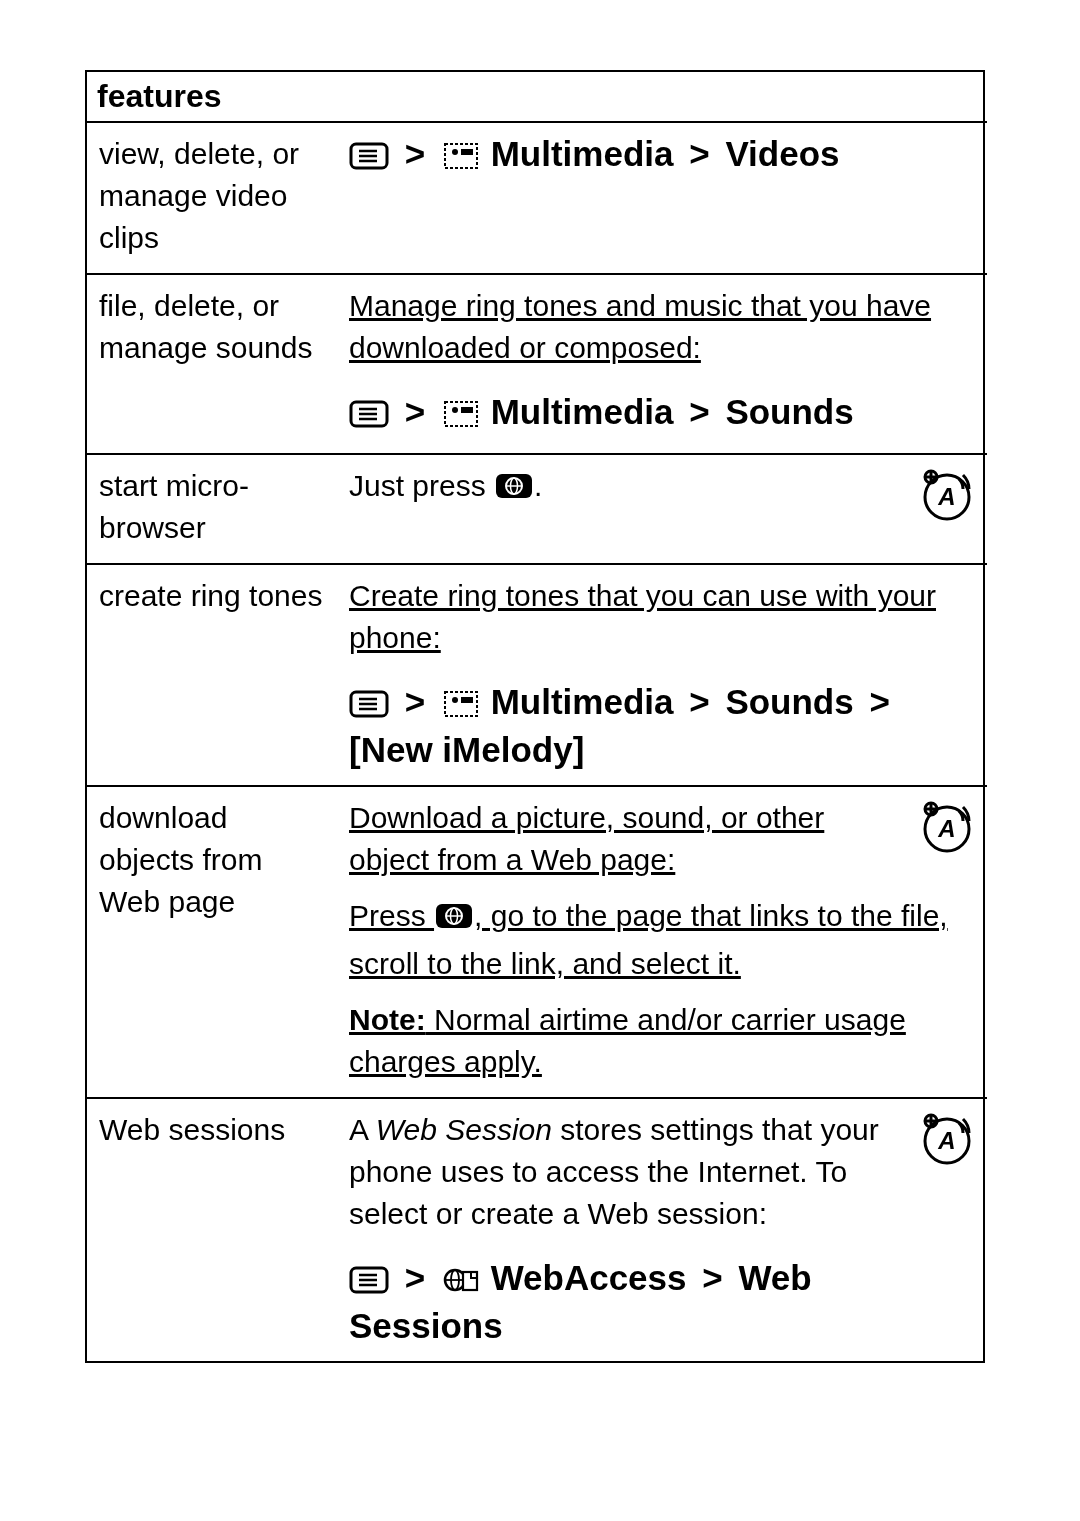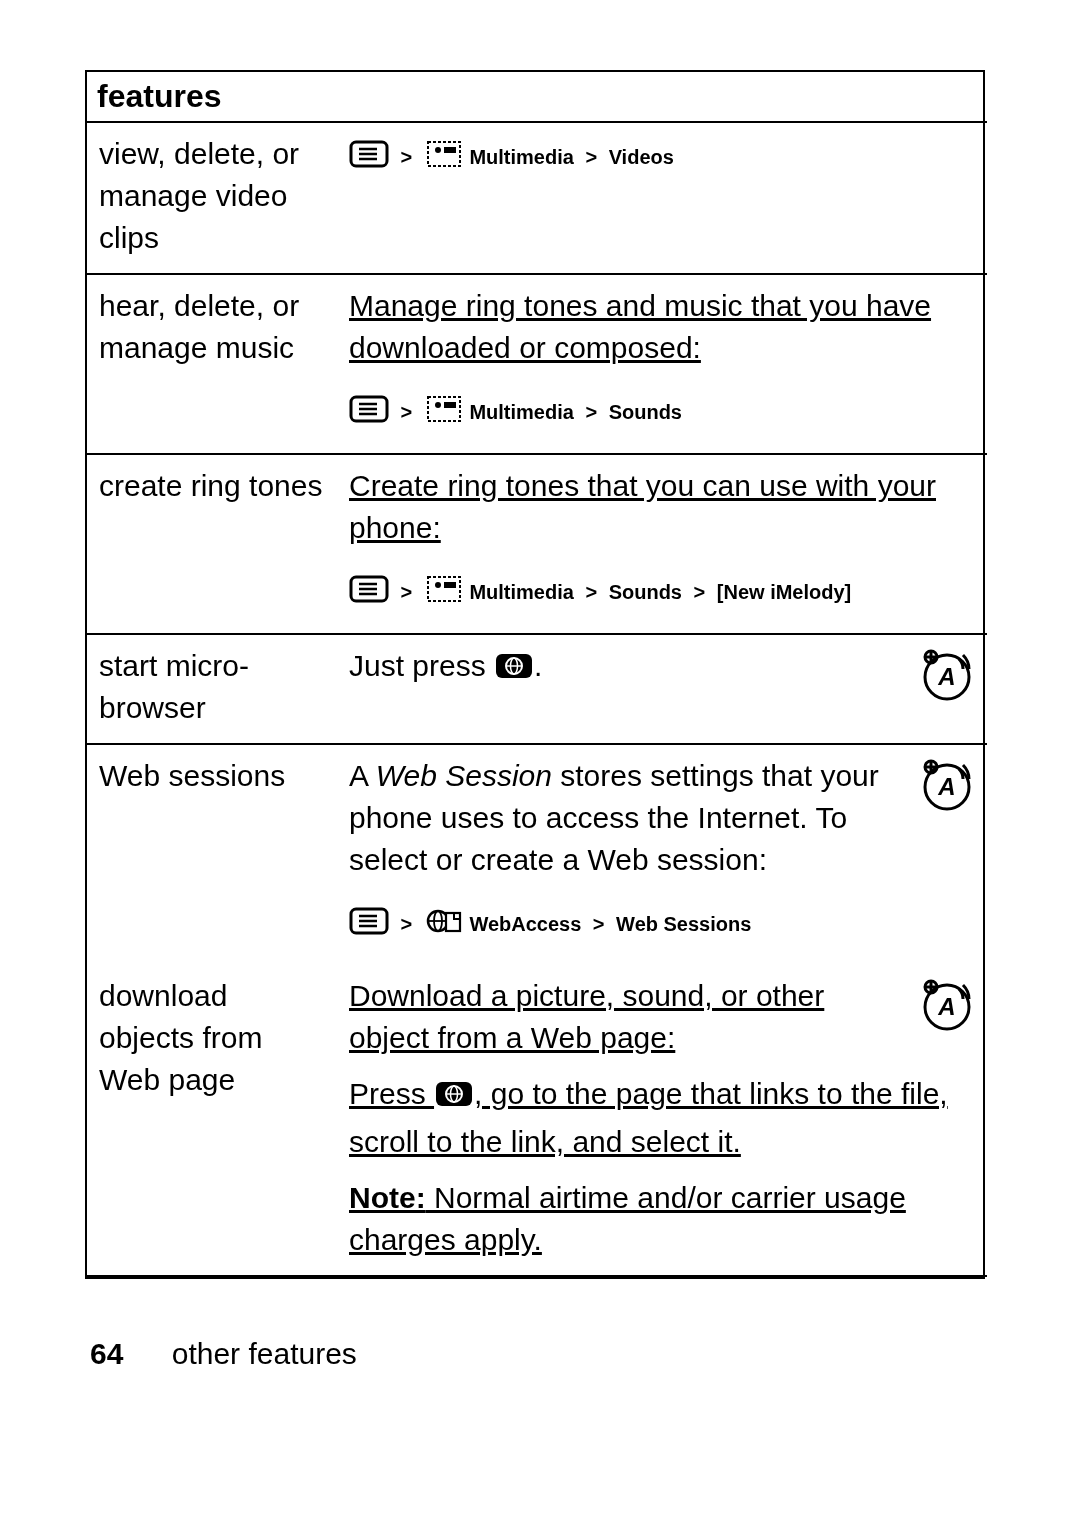--- a/index.html
+++ b/index.html
@@ -46,21 +46,21 @@
     line-height: 42px;
     padding: 10px 12px 14px 12px;
     border-bottom: 2px solid #000;
   }
   .tbl td.feat {
     font-weight: normal;
   }
   .nav-sans {
     font-family: Arial, Helvetica, sans-serif;
     font-weight: bold;
-    font-size: 20px;
+    font-size: 35px;
   }
   .nav-line {
     display: block;
     margin-top: 22px;
   }
   .flow { display: block; text-decoration: underline; }
   .italic { font-style: italic; }
   .bold { font-weight: bold; }
 
   
@@ -128,21 +128,21 @@
                   </svg>
               </span>
               <span>Multimedia</span>
               <span class="gt">&gt;</span>
               <span>Videos</span>
             </span>
           </td>
         </tr>
 
         <tr>
-          <td class="feat">hear, delete, or manage music</td>
+          <td class="feat">file, delete, or manage sounds</td>
           <td>
             <span class="flow">Manage ring tones and music that you have downloaded or composed:</span>
             <span class="nav-sans nav-line">
               <span class="icon-menu">
                 <svg viewBox="0 0 40 32">
                     <rect x="2" y="4" width="36" height="24" rx="5" ry="5" fill="none" stroke="#000" stroke-width="3"></rect>
                     <line x1="10" y1="11" x2="28" y2="11" stroke="#000" stroke-width="2.5"></line>
                     <line x1="10" y1="16" x2="28" y2="16" stroke="#000" stroke-width="2.5"></line>
                     <line x1="10" y1="21" x2="28" y2="21" stroke="#000" stroke-width="2.5"></line>
                   </svg>
@@ -151,50 +151,20 @@
               <span class="icon-tiles">
                 <svg viewBox="0 0 40 32">
                     <rect x="4" y="4" width="32" height="24" fill="none" stroke="#000" stroke-width="2" stroke-dasharray="3,2"></rect>
                     <circle cx="14" cy="12" r="3" fill="#000"></circle>
                     <rect x="20" y="9" width="12" height="6" fill="#000"></rect>
                   </svg>
               </span>
               <span>Multimedia</span>
               <span class="gt">&gt;</span>
               <span>Sounds</span>
-            </span>
-          </td>
-        </tr>
-
-        <tr>
-          <td class="feat">create ring tones</td>
-          <td>
-            <span class="flow">Create ring tones that you can use with your phone:</span>
-            <span class="nav-sans nav-line">
-              <span class="icon-menu">
-                <svg viewBox="0 0 40 32">
-                    <rect x="2" y="4" width="36" height="24" rx="5" ry="5" fill="none" stroke="#000" stroke-width="3"></rect>
-                    <line x1="10" y1="11" x2="28" y2="11" stroke="#000" stroke-width="2.5"></line>
-                    <line x1="10" y1="16" x2="28" y2="16" stroke="#000" stroke-width="2.5"></line>
-                    <line x1="10" y1="21" x2="28" y2="21" stroke="#000" stroke-width="2.5"></line>
-                  </svg>
-              </span>
-              <span class="gt">&gt;</span>
-              <span class="icon-tiles">
-                <svg viewBox="0 0 40 32">
-                    <rect x="4" y="4" width="32" height="24" fill="none" stroke="#000" stroke-width="2" stroke-dasharray="3,2"></rect>
-                    <circle cx="14" cy="12" r="3" fill="#000"></circle>
-                    <rect x="20" y="9" width="12" height="6" fill="#000"></rect>
-                  </svg>
-              </span>
-              <span>Multimedia</span>
-              <span class="gt">&gt;</span>
-              <span>Sounds</span>
-              <span class="gt">&gt;</span>
-              <span>[New iMelody]</span>
             </span>
           </td>
         </tr>
 
         <tr>
           <td class="feat">start micro-browser</td>
           <td>
             <div class="desc-wrap">
               <span class="icon-pa">
                 <svg viewBox="0 0 56 56">
@@ -209,20 +179,83 @@
               </span>
               <span>Just press </span><span class="icon-globe-key">
                 <svg viewBox="0 0 40 32">
                     <rect x="2" y="4" width="36" height="24" rx="6" ry="6" fill="#000"></rect>
                     <circle cx="20" cy="16" r="8" fill="none" stroke="#fff" stroke-width="2"></circle>
                     <line x1="12" y1="16" x2="28" y2="16" stroke="#fff" stroke-width="1.5"></line>
                     <ellipse cx="20" cy="16" rx="3.5" ry="8" fill="none" stroke="#fff" stroke-width="1.5"></ellipse>
                   </svg>
               </span><span>.</span>
             </div>
+          </td>
+        </tr>
+
+        <tr>
+          <td class="feat">create ring tones</td>
+          <td>
+            <span class="flow">Create ring tones that you can use with your phone:</span>
+            <span class="nav-sans nav-line">
+              <span class="icon-menu">
+                <svg viewBox="0 0 40 32">
+                    <rect x="2" y="4" width="36" height="24" rx="5" ry="5" fill="none" stroke="#000" stroke-width="3"></rect>
+                    <line x1="10" y1="11" x2="28" y2="11" stroke="#000" stroke-width="2.5"></line>
+                    <line x1="10" y1="16" x2="28" y2="16" stroke="#000" stroke-width="2.5"></line>
+                    <line x1="10" y1="21" x2="28" y2="21" stroke="#000" stroke-width="2.5"></line>
+                  </svg>
+              </span>
+              <span class="gt">&gt;</span>
+              <span class="icon-tiles">
+                <svg viewBox="0 0 40 32">
+                    <rect x="4" y="4" width="32" height="24" fill="none" stroke="#000" stroke-width="2" stroke-dasharray="3,2"></rect>
+                    <circle cx="14" cy="12" r="3" fill="#000"></circle>
+                    <rect x="20" y="9" width="12" height="6" fill="#000"></rect>
+                  </svg>
+              </span>
+              <span>Multimedia</span>
+              <span class="gt">&gt;</span>
+              <span>Sounds</span>
+              <span class="gt">&gt;</span>
+              <span>[New iMelody]</span>
+            </span>
+          </td>
+        </tr>
+
+        <tr>
+          <td class="feat">download objects from Web page</td>
+          <td>
+            <div class="desc-wrap">
+              <span class="icon-pa">
+                <svg viewBox="0 0 56 56">
+                    <circle cx="28" cy="30" r="22" fill="none" stroke="#000" stroke-width="3"></circle>
+                    <text x="28" y="38" text-anchor="middle" font-size="24" font-family="Arial" font-style="italic" font-weight="bold">A</text>
+                    <circle cx="12" cy="10" r="6" fill="none" stroke="#000" stroke-width="3"></circle>
+                    <line x1="12" y1="4" x2="12" y2="16" stroke="#000" stroke-width="3"></line>
+                    <line x1="6" y1="10" x2="18" y2="10" stroke="#000" stroke-width="3"></line>
+                    <path d="M44 8 Q50 14 50 22" fill="none" stroke="#000" stroke-width="3"></path>
+                    <path d="M40 12 Q44 16 44 22" fill="none" stroke="#000" stroke-width="3"></path>
+                  </svg>
+              </span>
+              <span class="flow">Download a picture, sound, or other object from a Web page:</span>
+            </div>
+            <span class="flow" style="margin-top:14px;">
+              <span>Press </span><span class="icon-globe-key">
+                <svg viewBox="0 0 40 32">
+                    <rect x="2" y="4" width="36" height="24" rx="6" ry="6" fill="#000"></rect>
+                    <circle cx="20" cy="16" r="8" fill="none" stroke="#fff" stroke-width="2"></circle>
+                    <line x1="12" y1="16" x2="28" y2="16" stroke="#fff" stroke-width="1.5"></line>
+                    <ellipse cx="20" cy="16" rx="3.5" ry="8" fill="none" stroke="#fff" stroke-width="1.5"></ellipse>
+                  </svg>
+              </span><span>, go to the page that links to the file, scroll to the link, and select it.</span>
+            </span>
+            <span class="flow" style="margin-top:14px;">
+              <span class="bold">Note:</span><span> Normal airtime and/or carrier usage charges apply.</span>
+            </span>
           </td>
         </tr>
 
         <tr>
           <td class="feat" style="border-bottom:none">Web sessions</td>
           <td style="border-bottom:none">
             <div class="desc-wrap">
               <span class="icon-pa">
                 <svg viewBox="0 0 56 56">
                     <circle cx="28" cy="30" r="22" fill="none" stroke="#000" stroke-width="3"></circle>
@@ -254,54 +287,17 @@
                     <rect x="22" y="8" width="14" height="18" fill="#fff" stroke="#000" stroke-width="2.2"></rect>
                     <polyline points="30,8 30,14 36,14" fill="none" stroke="#000" stroke-width="2"></polyline>
                   </svg>
               </span>
               <span>WebAccess</span>
               <span class="gt">&gt;</span>
               <span>Web Sessions</span>
             </span>
           </td>
         </tr>
-
-        <tr>
-          <td class="feat">download objects from Web page</td>
-          <td>
-            <div class="desc-wrap">
-              <span class="icon-pa">
-                <svg viewBox="0 0 56 56">
-                    <circle cx="28" cy="30" r="22" fill="none" stroke="#000" stroke-width="3"></circle>
-                    <text x="28" y="38" text-anchor="middle" font-size="24" font-family="Arial" font-style="italic" font-weight="bold">A</text>
-                    <circle cx="12" cy="10" r="6" fill="none" stroke="#000" stroke-width="3"></circle>
-                    <line x1="12" y1="4" x2="12" y2="16" stroke="#000" stroke-width="3"></line>
-                    <line x1="6" y1="10" x2="18" y2="10" stroke="#000" stroke-width="3"></line>
-                    <path d="M44 8 Q50 14 50 22" fill="none" stroke="#000" stroke-width="3"></path>
-                    <path d="M40 12 Q44 16 44 22" fill="none" stroke="#000" stroke-width="3"></path>
-                  </svg>
-              </span>
-              <span class="flow">Download a picture, sound, or other object from a Web page:</span>
-            </div>
-            <span class="flow" style="margin-top:14px;">
-              <span>Press </span><span class="icon-globe-key">
-                <svg viewBox="0 0 40 32">
-                    <rect x="2" y="4" width="36" height="24" rx="6" ry="6" fill="#000"></rect>
-                    <circle cx="20" cy="16" r="8" fill="none" stroke="#fff" stroke-width="2"></circle>
-                    <line x1="12" y1="16" x2="28" y2="16" stroke="#fff" stroke-width="1.5"></line>
-                    <ellipse cx="20" cy="16" rx="3.5" ry="8" fill="none" stroke="#fff" stroke-width="1.5"></ellipse>
-                  </svg>
-              </span><span>, go to the page that links to the file, scroll to the link, and select it.</span>
-            </span>
-            <span class="flow" style="margin-top:14px;">
-              <span class="bold">Note:</span><span> Normal airtime and/or carrier usage charges apply.</span>
-            </span>
-          </td>
-        </tr>
       </tbody>
     </table>
   </div>
 
-  <div class="footer">
-    <span class="pn">64</span>
-    <span>other features</span>
-  </div>
 </div>
 
 </body></html>

